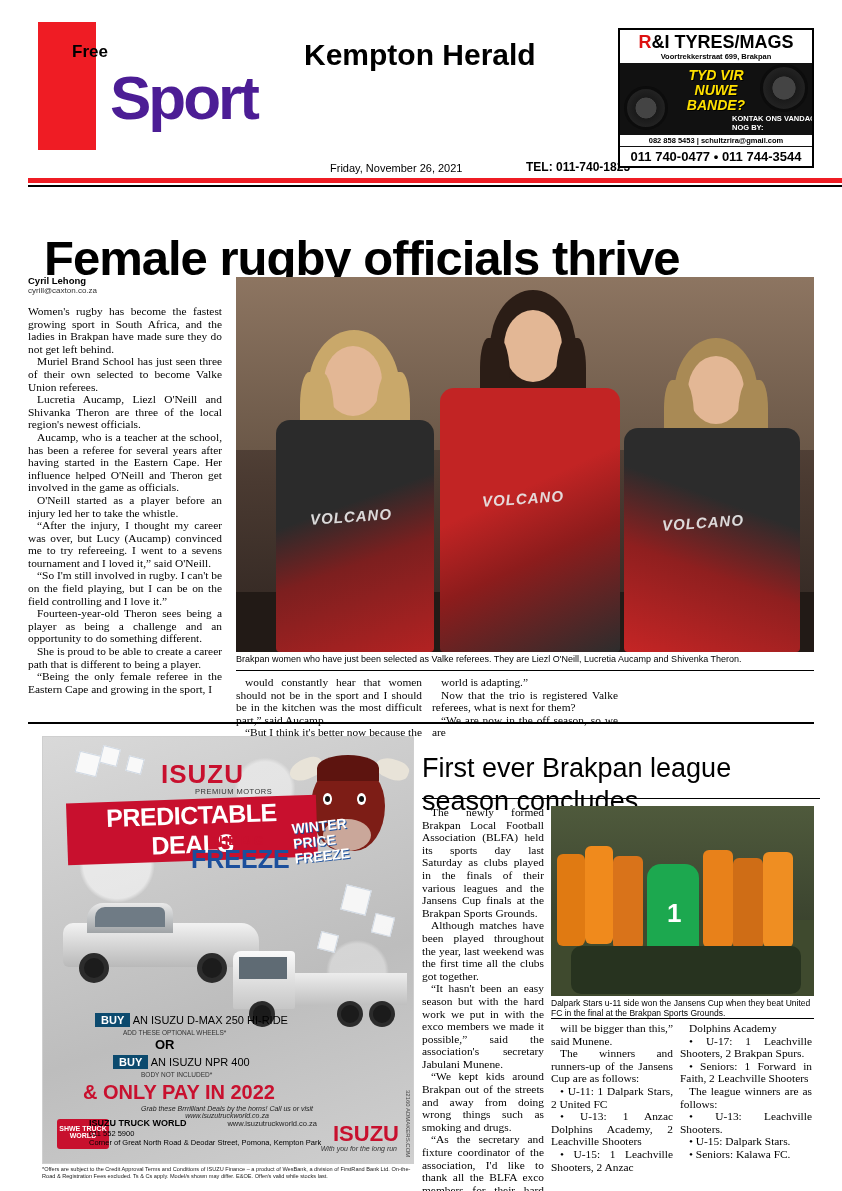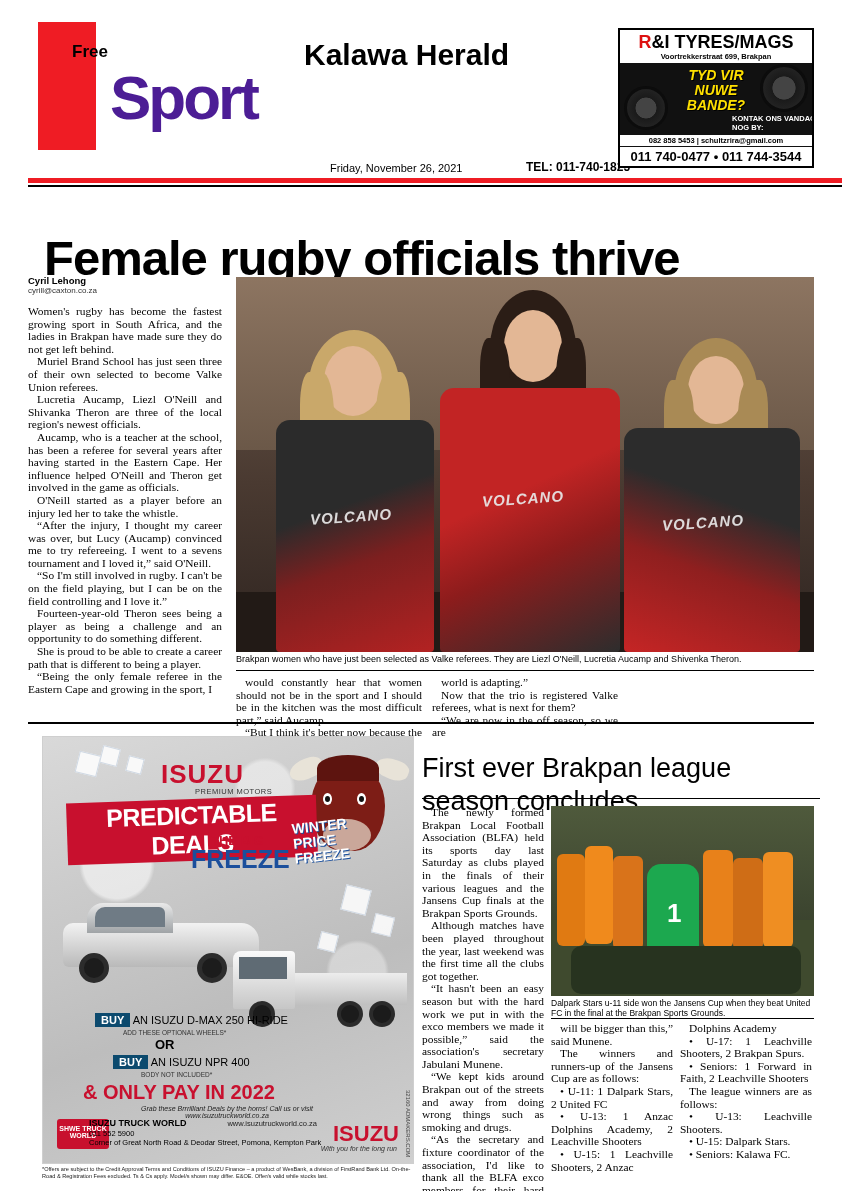--- a/index.html
+++ b/index.html
@@ -299,21 +299,21 @@
 </style>
 </head>
 <body>
 
 <div class="page">
 
   <div class="masthead">
     <div class="logo-bar2"></div>
     <div class="logo-block"><span class="logo-bar"></span></div>
     <div class="free-badge">Free</div>
-    <div class="herald-word">Kalawa Herald</div>
+    <div class="herald-word">Kempton Herald</div>
     <div class="sport-word">Sport</div>
     <div class="mh-date">Friday, November 26, 2021</div>
     <div class="mh-tel">TEL: 011-740-1825</div>
 
     <div class="ad-tyres">
       <div class="t-head"><span class="rn">R</span><span>&amp;I TYRES/MAGS</span></div>
       <div class="t-sub">Voortrekkerstraat 699, Brakpan</div>
       <div class="tyre l"></div>
       <div class="tyre r"></div>
       <div class="t-yellow">TYD VIR NUWE BANDE?</div>

